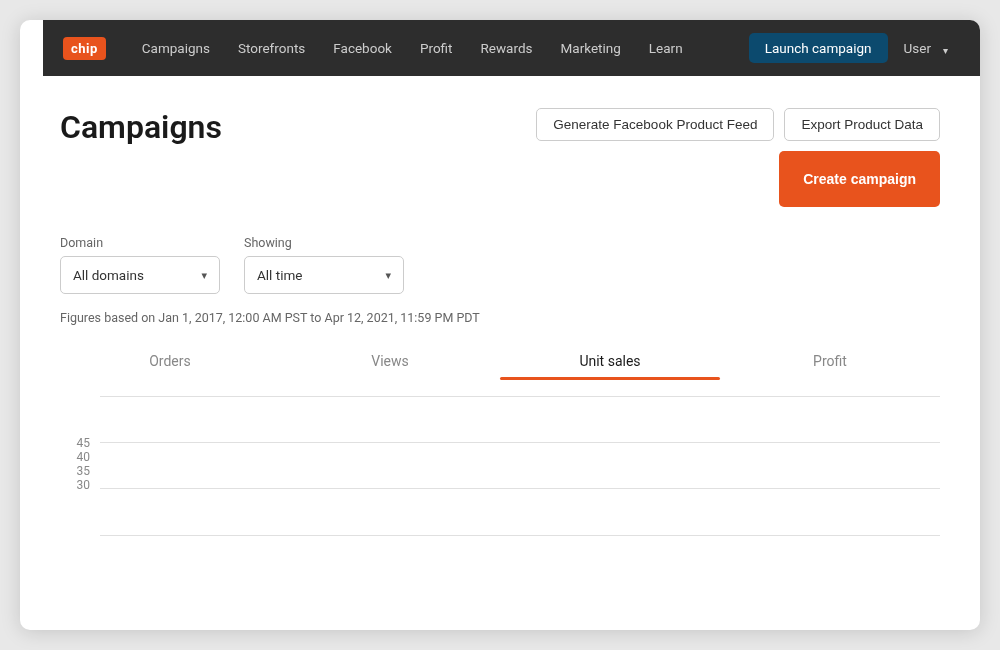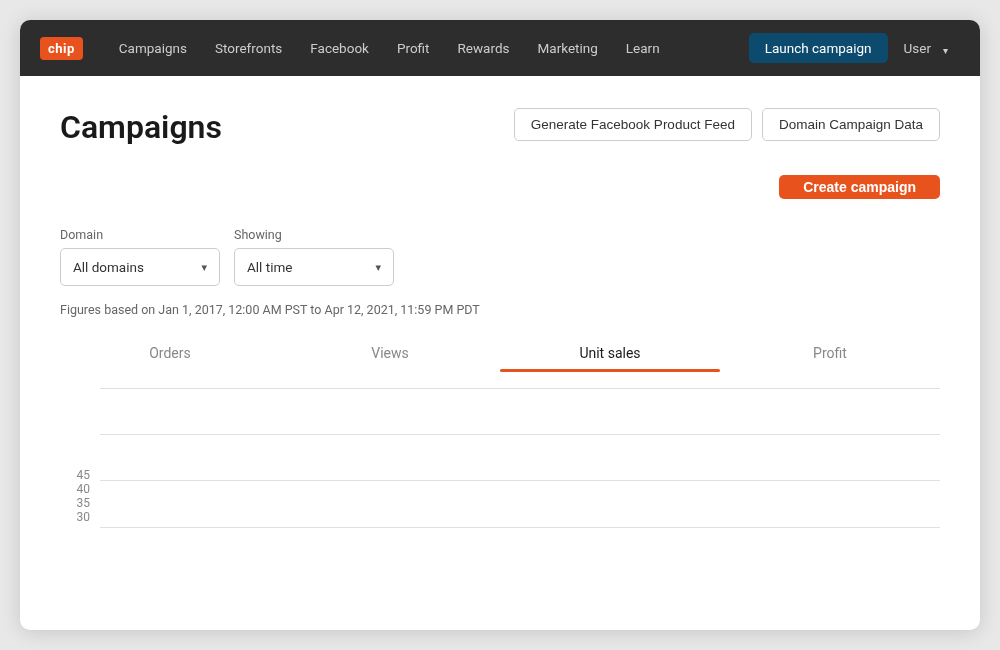--- a/index.html
+++ b/index.html
@@ -24,20 +24,21 @@
       flex-direction: column;
     }
     
     .nav {
       background: #2d2d2d;
       height: 56px;
       display: flex;
       align-items: center;
       padding: 0 20px;
       flex-shrink: 0;
+      margin-left: 23px;
     }
     .nav-logo {
       background: #e8531d;
       color: #fff;
       font-weight: 700;
       font-size: 13px;
       padding: 4px 8px;
       border-radius: 4px;
       margin-right: 24px;
       letter-spacing: 0.5px;
@@ -92,52 +93,51 @@
     }
     .page-title {
       font-size: 32px;
       font-weight: 600;
       color: #1a1a1a;
     }
     .header-actions {
       display: flex;
       flex-direction: column;
       align-items: flex-end;
-      gap: 26px;
+      gap: 10px;
     }
     .header-btns-row {
       display: flex;
       gap: 10px;
     }
     .btn-outline {
       border: 1.5px solid #ccc;
       background: #fff;
       color: #333;
       font-size: 13.5px;
       padding: 8px 16px;
       border-radius: 5px;
       cursor: pointer;
       white-space: nowrap;
     }
     .btn-primary {
       background: #e8531d;
       color: #fff;
       font-size: 14px;
       font-weight: 600;
-      padding: 4px 24px;
+      padding: 20px 24px;
       border-radius: 5px;
       cursor: pointer;
       border: none;
       white-space: nowrap;
-      margin-top: 8px;
     }
     
     .filters {
       display: flex;
-      gap: 14px;
+      gap: 24px;
       margin-bottom: 16px;
       align-items: flex-end;
     }
     .filter-group {
       display: flex;
       flex-direction: column;
       gap: 6px;
     }
     .filter-label {
       font-size: 12.5px;
@@ -203,21 +203,21 @@
       position: relative;
       height: 140px;
     }
     .chart-y-labels {
       position: absolute;
       left: 0;
       top: 0;
       bottom: 0;
       display: flex;
       flex-direction: column;
-      justify-content: flex-end;
+      justify-content: center;
       padding-bottom: 4px;
     }
     .chart-y-label {
       font-size: 12px;
       color: #888;
       width: 30px;
       text-align: right;
     }
     .chart-grid {
       position: absolute;
@@ -258,21 +258,21 @@
     </div>
   </nav>
 
   <div class="content">
 
     <div class="page-header">
       <h1 class="page-title">Campaigns</h1>
       <div class="header-actions">
         <div class="header-btns-row">
           <button class="btn-outline">Generate Facebook Product Feed</button>
-          <button class="btn-outline">Domain Campaign Data</button>
+          <button class="btn-outline">Export Product Data</button>
         </div>
         <button class="btn-primary">Create campaign</button>
       </div>
     </div>
 
     <div class="filters">
       <div class="filter-group">
         <span class="filter-label">Domain</span>
         <div class="filter-select">
           <span>All domains</span>

